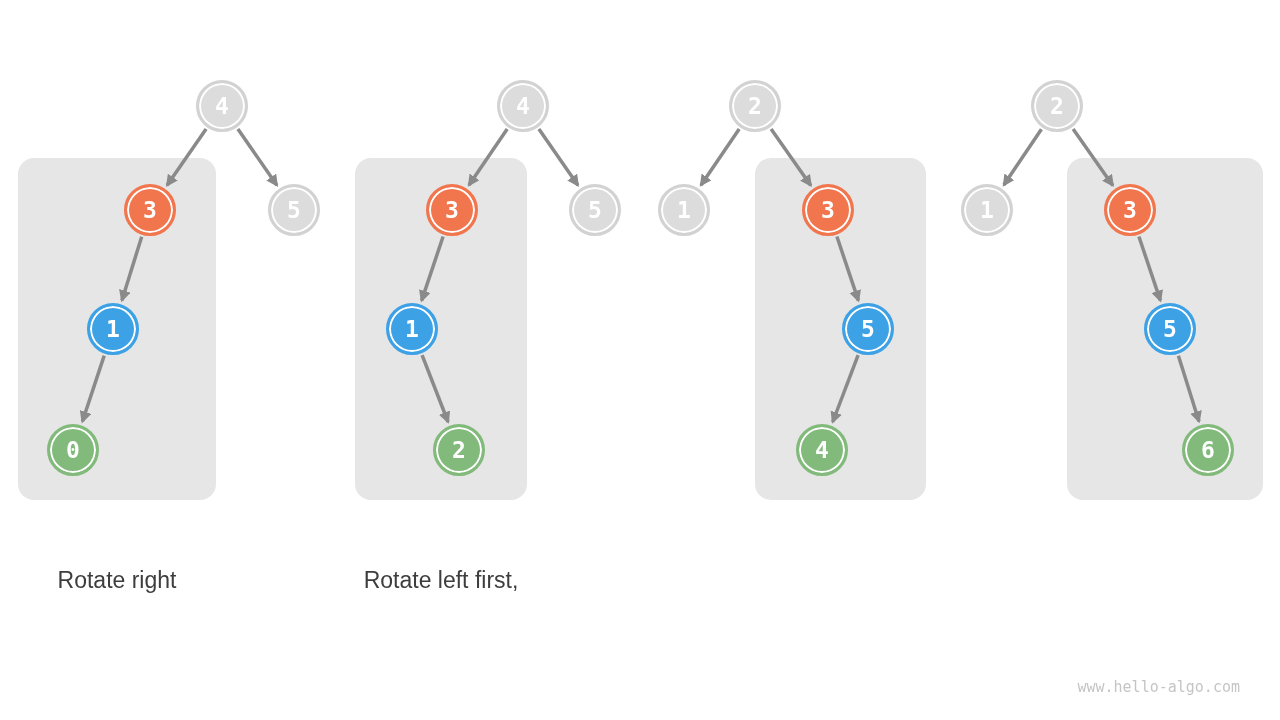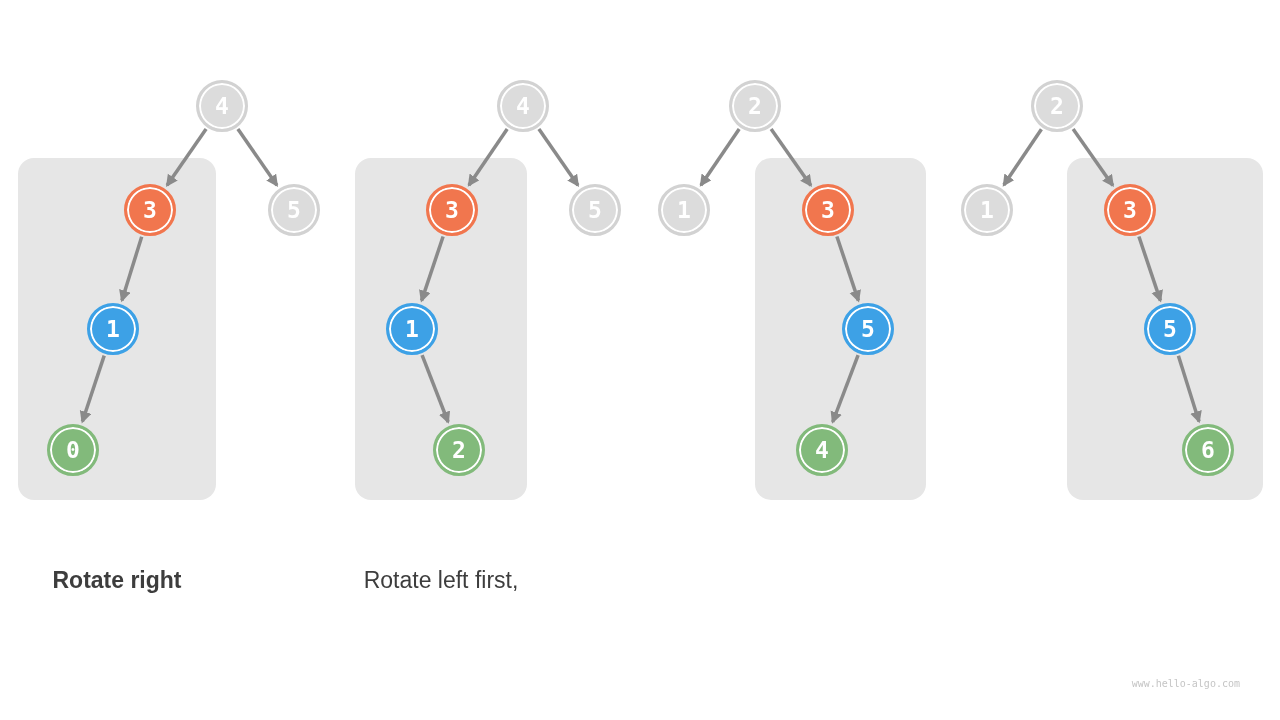--- a/index.html
+++ b/index.html
@@ -59,21 +59,21 @@
     color: var(--caption-color, #3d3d3d);
     white-space: nowrap;
     text-align: center;
   }
   .watermark {
     position: absolute;
     top: 678px;
     right: 40px;
     z-index: 4;
     font-family: "DejaVu Sans Mono", monospace;
-    font-size: 10px;
+    font-size: 15px;
     color: var(--watermark-color, #c5c5c5);
   }
 </style>
 </head>
 <body>
 
 <div id="canvas" style="--bg: #ffffff; --box-color: #E6E6E6; --arrow-color: #8A8A8A; --caption-color: #3D3D3D; --watermark-color: #C5C5C5;">
   <svg id="edges" width="1280" height="720">
     <defs>
       <marker id="arrowhead" markerUnits="userSpaceOnUse" markerWidth="16" markerHeight="14" refX="10" refY="6" orient="auto">
@@ -107,21 +107,21 @@
     </div>
     <div class="node" style="left: 294px; top: 210px; background: rgb(220, 220, 220); border: 3.5px solid rgb(210, 210, 210); color: rgb(255, 255, 255);">
       <span>5</span>
     </div>
     <div class="node" style="left: 113px; top: 329px; background: rgb(61, 161, 230); border: 3.5px solid rgb(61, 161, 230); color: rgb(255, 255, 255);">
       <span>1</span>
     </div>
     <div class="node" style="left: 73px; top: 450px; background: rgb(130, 186, 123); border: 3.5px solid rgb(130, 186, 123); color: rgb(255, 255, 255);">
       <span>0</span>
     </div>
-    <div class="caption" style="left: 117px; font-weight: bold;">
+    <div class="caption" style="left: 117px;">
       <div>Rotate right</div>
     </div>
     <div class="hbox" style="left: 355px; top: 158px; width: 172px; height: 342px;"></div>
     <div class="node" style="left: 523px; top: 106px; background: rgb(220, 220, 220); border: 3.5px solid rgb(210, 210, 210); color: rgb(255, 255, 255);">
       <span>4</span>
     </div>
     <div class="node" style="left: 452px; top: 210px; background: rgb(241, 118, 78); border: 3.5px solid rgb(241, 118, 78); color: rgb(255, 255, 255);">
       <span>3</span>
     </div>
     <div class="node" style="left: 595px; top: 210px; background: rgb(220, 220, 220); border: 3.5px solid rgb(210, 210, 210); color: rgb(255, 255, 255);">

